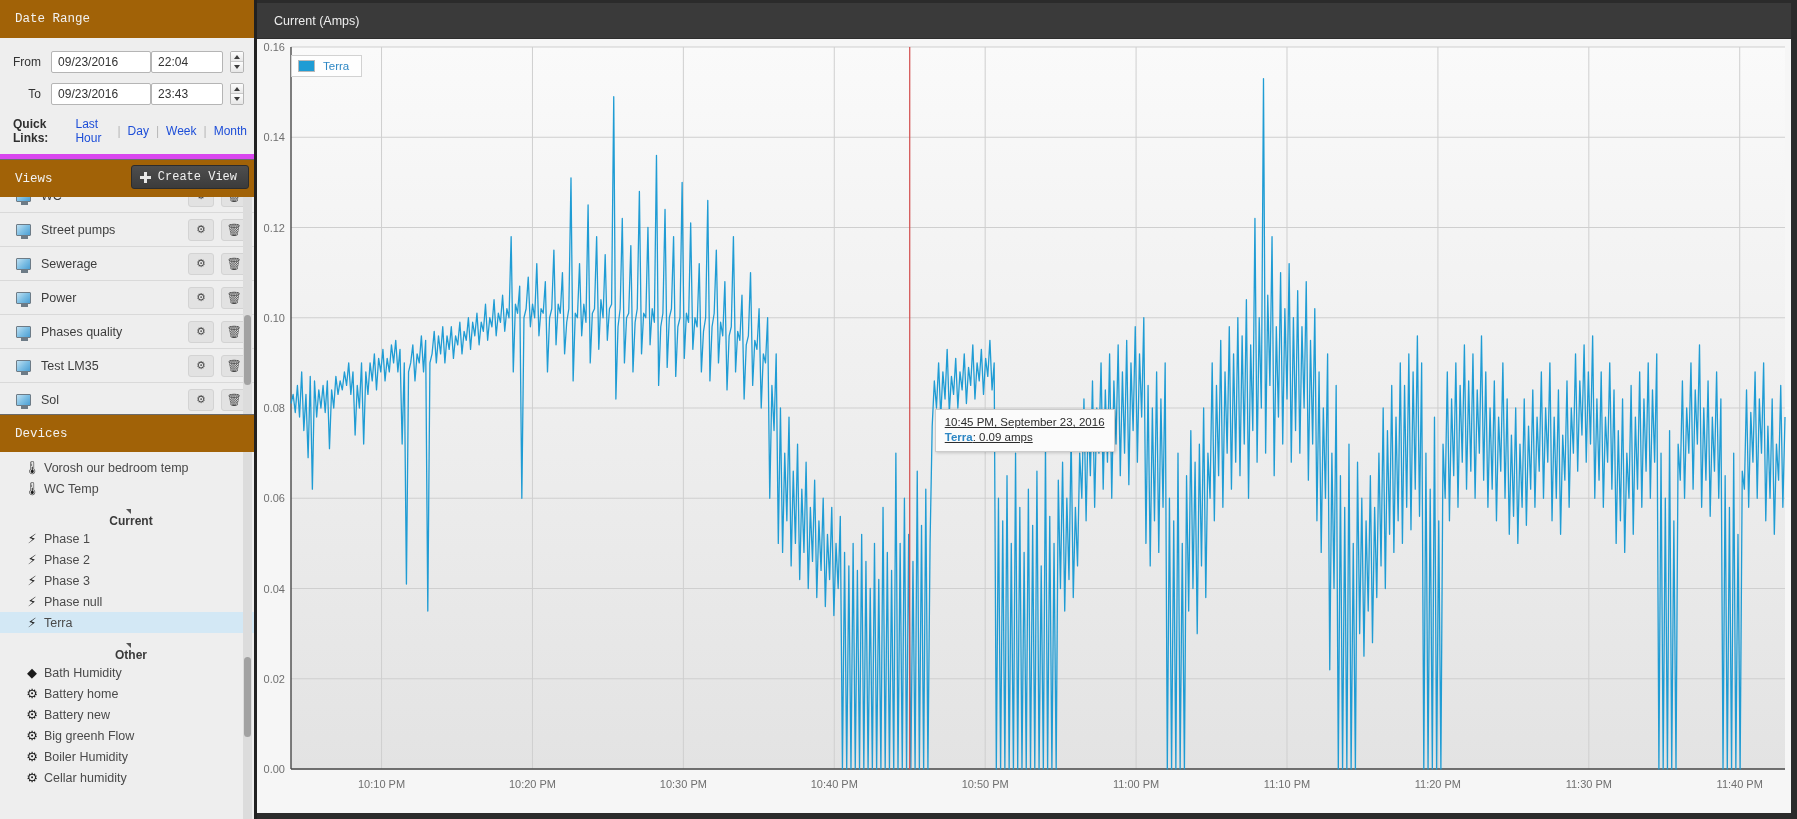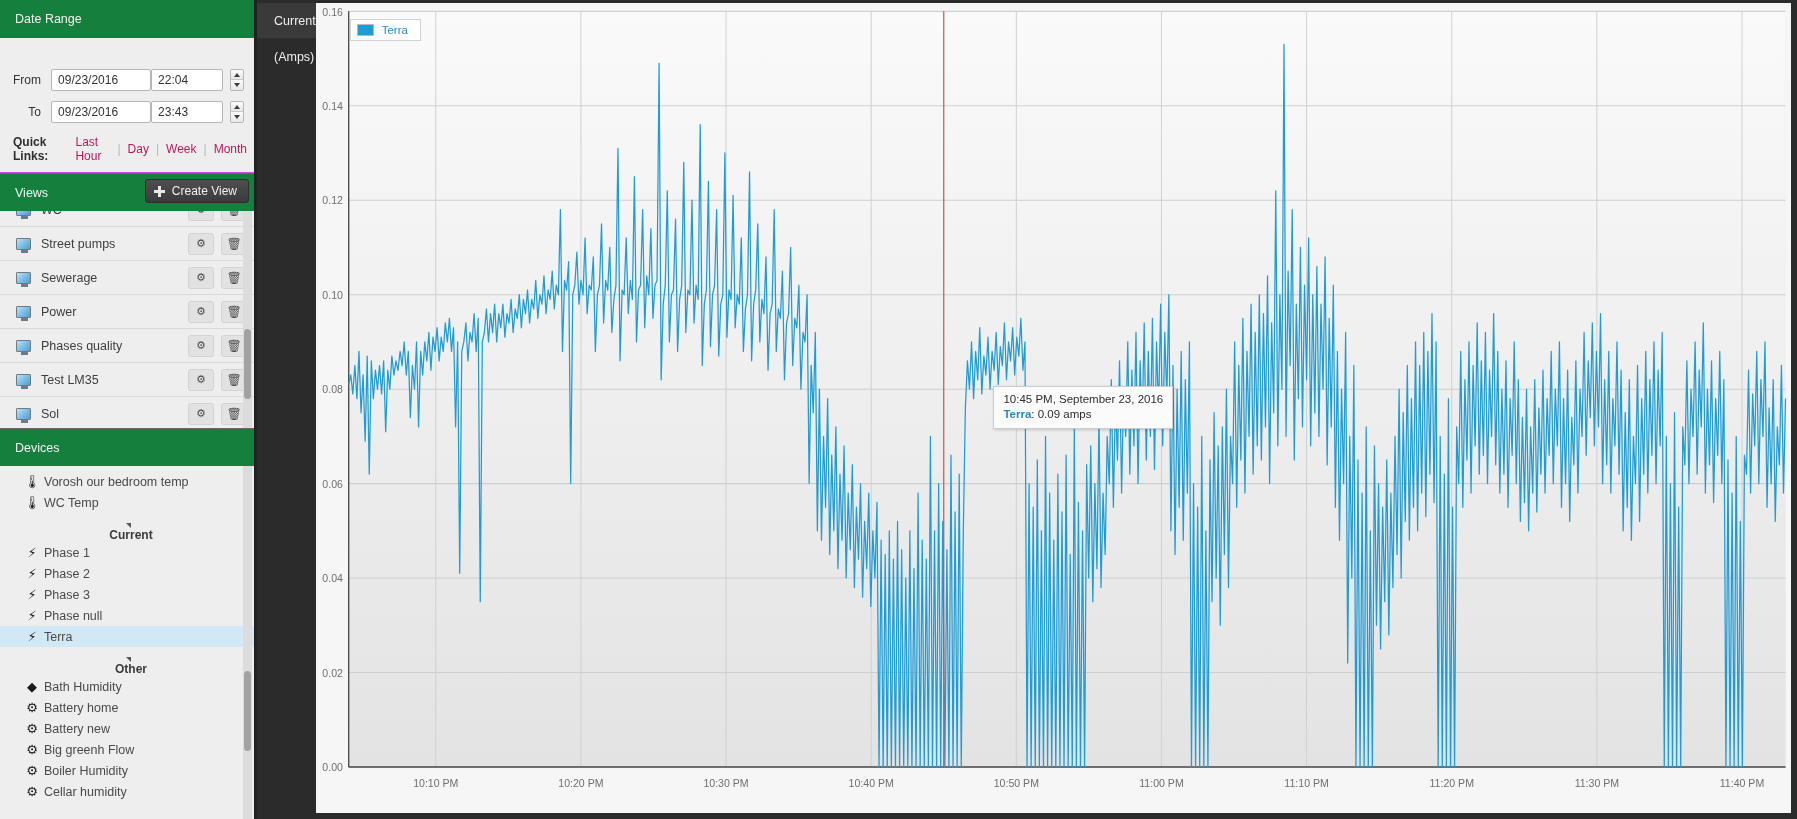--- a/index.html
+++ b/index.html
@@ -23,38 +23,39 @@
     width: 257px;
     height: 819px;
     background: #1d1d1d;
     display: flex;
     flex-direction: column;
     flex: 0 0 257px;
     border-right: 3px solid #212121;
   }
 
   .panel-header {
-    background: #15803d;
+    background: #a16207;
     color: #f2f2f2;
     font-size: 12.5px;
     height: 38px;
     line-height: 38px;
     padding-left: 15px;
     position: relative;
     border-top: 1px solid #6a6a6a;
     flex: 0 0 38px;
+    font-family: Liberation Mono, monospace;
   }
   .panel-header.no-top-border { border-top: none; }
 
   
   .daterange-body {
     background: #eeeeee;
-    padding: 26px 0 9px 0;
+    padding: 8px 0 9px 0;
     flex: 0 0 auto;
-    border-bottom: 1px solid #d946ef;
+    border-bottom: 5px solid #d946ef;
   }
   .dr-row {
     display: flex;
     align-items: center;
     height: 32px;
     padding: 0 10px 0 0;
   }
   .dr-label {
     width: 58px;
     text-align: right;
@@ -103,21 +104,21 @@
     border-top: 4px solid #3d3d3d;
   }
   .quicklinks {
     display: flex; align-items: center;
     font-size: 12px;
     padding: 7px 0 0 13px;
     color: #333;
   }
   .quicklinks .ql-title { font-weight: bold; color: #2f2f2f; margin-right: 7px; }
   .quicklinks a {
-    color: #be185d;
+    color: #1d4ed8;
     text-decoration: none;
     padding: 0 7px;
   }
   .quicklinks .sep { color: #b7b7b7; }
 
   
   .views-header { position: relative; }
   .create-view-btn {
     position: absolute;
     right: 5px; top: 5px;
@@ -256,21 +257,21 @@
     color: #1a1a1a;
     margin-right: 4px;
   }
   .dev-label { white-space: nowrap; }
 
   
   .chart-col {
     flex: 1 1 auto;
     height: 819px;
     display: flex;
-    flex-direction: row;
+    flex-direction: column;
     padding: 3px 6px 6px 0;
   }
   .chart-title-bar {
     background: #3a3a3a;
     color: #eeeeee;
     font-size: 12.5px;
     height: 36px;
     line-height: 36px;
     padding-left: 17px;
     flex: 0 0 36px;
@@ -586,21 +587,21 @@
             <line x1="34" y1="8" x2="34" y2="730" stroke="#4a4a4a" stroke-width="1.4"></line>
             <line x1="34" y1="730" x2="1528" y2="730" stroke="#4a4a4a" stroke-width="1.4"></line>
             <path d="M34.00 364.49 L36.14 355.46 L38.27 373.51 L40.41 346.44 L42.55 378.03 L44.69 332.90 L46.82 391.56 L48.96 355.46 L51.10 418.64 L53.24 337.41 L55.37 450.22 L57.51 341.93 L59.65 378.03 L61.79 350.95 L63.92 369.00 L66.06 346.44 L68.20 373.51 L70.33 341.93 L72.47 409.61 L74.61 350.95 L76.75 369.00 L78.88 337.41 L81.02 355.46 L83.16 341.93 L85.30 350.95 L87.43 332.90 L89.57 346.44 L91.71 323.88 L93.85 355.46 L95.98 332.90 L98.12 396.08 L100.26 346.44 L102.39 369.00 L104.53 323.88 L106.67 405.10 L108.81 332.90 L110.94 355.46 L113.08 323.88 L115.22 341.93 L117.36 314.85 L119.49 350.95 L121.63 319.36 L123.77 332.90 L125.91 310.34 L128.04 341.93 L130.18 319.36 L132.32 332.90 L134.45 305.82 L136.59 323.88 L138.73 301.31 L140.87 332.90 L143.00 310.34 L145.14 405.10 L147.28 323.88 L149.42 544.99 L151.55 332.90 L153.69 323.88 L155.83 305.82 L157.97 341.93 L160.10 314.85 L162.24 323.88 L164.38 296.80 L166.52 332.90 L168.65 301.31 L170.79 572.06 L172.93 323.88 L175.06 314.85 L177.20 292.29 L179.34 323.88 L181.48 296.80 L183.61 314.85 L185.75 287.77 L187.89 323.88 L190.03 296.80 L192.16 310.34 L194.30 287.77 L196.44 319.36 L198.58 296.80 L200.71 305.82 L202.85 283.26 L204.99 314.85 L207.12 292.29 L209.26 301.31 L211.40 278.75 L213.54 310.34 L215.67 283.26 L217.81 296.80 L219.95 274.24 L222.09 305.82 L224.22 283.26 L226.36 292.29 L228.50 265.21 L230.64 301.31 L232.77 278.75 L234.91 287.77 L237.05 260.70 L239.18 296.80 L241.32 274.24 L243.46 283.26 L245.60 256.19 L247.73 292.29 L249.87 269.73 L252.01 278.75 L254.15 197.53 L256.28 332.90 L258.42 265.21 L260.56 274.24 L262.70 247.16 L264.83 459.25 L266.97 278.75 L269.11 269.73 L271.24 238.14 L273.38 287.77 L275.52 265.21 L277.66 278.75 L279.79 224.60 L281.93 296.80 L284.07 269.73 L286.21 274.24 L288.34 242.65 L290.48 332.90 L292.62 278.75 L294.76 269.73 L296.89 211.06 L299.03 305.82 L301.17 265.21 L303.30 274.24 L305.44 233.63 L307.58 314.85 L309.72 283.26 L311.85 269.73 L313.99 138.86 L316.13 341.93 L318.27 274.24 L320.40 278.75 L322.54 224.60 L324.68 296.80 L326.82 265.21 L328.95 283.26 L331.09 165.94 L333.23 323.88 L335.36 274.24 L337.50 269.73 L339.64 197.53 L341.78 310.34 L343.91 260.70 L346.05 278.75 L348.19 215.57 L350.33 301.31 L352.46 269.73 L354.60 265.21 L356.74 57.64 L358.88 359.98 L361.01 287.77 L363.15 269.73 L365.29 179.48 L367.42 323.88 L369.56 278.75 L371.70 274.24 L373.84 206.55 L375.97 332.90 L378.11 283.26 L380.25 269.73 L382.39 152.40 L384.52 314.85 L386.66 274.24 L388.80 278.75 L390.94 188.50 L393.07 305.82 L395.21 269.73 L397.35 283.26 L399.48 116.30 L401.62 346.44 L403.76 287.77 L405.90 274.24 L408.03 170.45 L410.17 328.39 L412.31 278.75 L414.45 269.73 L416.58 197.53 L418.72 337.41 L420.86 287.77 L423.00 278.75 L425.13 143.38 L427.27 319.36 L429.41 274.24 L431.55 283.26 L433.68 183.99 L435.82 310.34 L437.96 278.75 L440.09 287.77 L442.23 224.60 L444.37 332.90 L446.51 292.29 L448.64 278.75 L450.78 161.43 L452.92 341.93 L455.06 287.77 L457.19 274.24 L459.33 211.06 L461.47 323.88 L463.61 283.26 L465.74 296.80 L467.88 242.65 L470.02 350.95 L472.15 296.80 L474.29 287.77 L476.43 197.53 L478.57 332.90 L480.70 292.29 L482.84 301.31 L484.98 256.19 L487.12 359.98 L489.25 305.82 L491.39 296.80 L493.53 233.63 L495.67 346.44 L497.80 301.31 L499.94 310.34 L502.08 269.73 L504.21 369.00 L506.35 314.85 L508.49 323.88 L510.63 278.75 L512.76 459.25 L514.90 346.44 L517.04 391.56 L519.18 314.85 L521.31 504.38 L523.45 369.00 L525.59 513.40 L527.73 414.12 L529.86 481.81 L532.00 378.03 L534.14 526.94 L536.27 432.17 L538.41 504.38 L540.55 405.10 L542.69 540.48 L544.82 450.22 L546.96 513.40 L549.10 423.15 L551.24 549.50 L553.37 468.28 L555.51 522.42 L557.65 441.20 L559.79 558.52 L561.92 481.81 L564.06 531.45 L566.20 459.25 L568.33 567.55 L570.47 495.35 L572.61 540.48 L574.75 468.28 L576.88 576.58 L579.02 504.38 L581.16 549.50 L583.30 477.30 L585.43 730.00 L587.57 513.40 L589.71 730.00 L591.85 526.94 L593.98 730.00 L596.12 504.38 L598.26 730.00 L600.39 531.45 L602.53 730.00 L604.67 495.35 L606.81 730.00 L608.94 522.42 L611.08 730.00 L613.22 549.50 L615.36 730.00 L617.49 504.38 L619.63 730.00 L621.77 540.48 L623.91 730.00 L626.04 468.28 L628.18 730.00 L630.32 513.40 L632.45 730.00 L634.59 531.45 L636.73 730.00 L638.87 414.12 L641.00 730.00 L643.14 504.38 L645.28 730.00 L647.42 459.25 L649.55 730.00 L651.69 495.35 L653.83 730.00 L655.97 522.42 L658.10 730.00 L660.24 432.17 L662.38 730.00 L664.52 486.33 L666.65 730.00 L668.79 450.22 L670.93 730.00 L673.06 504.38 L675.20 387.05 L677.34 341.93 L679.48 369.00 L681.61 323.88 L683.75 378.03 L685.89 332.90 L688.03 359.98 L690.16 310.34 L692.30 373.51 L694.44 337.41 L696.58 355.46 L698.71 319.36 L700.85 369.00 L702.99 332.90 L705.12 350.95 L707.26 314.85 L709.40 364.49 L711.54 328.39 L713.67 346.44 L715.81 305.82 L717.95 359.98 L720.09 323.88 L722.22 341.93 L724.36 310.34 L726.50 355.46 L728.64 319.36 L730.77 337.41 L732.91 301.31 L735.05 350.95 L737.18 323.88 L739.32 730.00 L741.46 459.25 L743.60 730.00 L745.73 481.81 L747.87 730.00 L750.01 436.69 L752.15 730.00 L754.28 504.38 L756.42 730.00 L758.56 414.12 L760.70 730.00 L762.83 468.28 L764.97 730.00 L767.11 513.40 L769.24 730.00 L771.38 450.22 L773.52 730.00 L775.66 486.33 L777.79 730.00 L779.93 432.17 L782.07 730.00 L784.21 526.94 L786.34 730.00 L788.48 405.10 L790.62 730.00 L792.76 477.30 L794.89 730.00 L797.03 504.38 L799.17 730.00 L801.30 441.20 L803.44 549.50 L805.58 423.15 L807.72 572.06 L809.85 459.25 L811.99 540.48 L814.13 396.08 L816.27 558.52 L818.40 468.28 L820.54 526.94 L822.68 414.12 L824.82 459.25 L826.95 359.98 L829.09 481.81 L831.23 378.03 L833.36 436.69 L835.50 341.93 L837.64 468.28 L839.78 369.00 L841.91 414.12 L844.05 323.88 L846.19 450.22 L848.33 350.95 L850.46 423.15 L852.60 314.85 L854.74 459.25 L856.88 341.93 L859.01 405.10 L861.15 305.82 L863.29 436.69 L865.42 332.90 L867.56 414.12 L869.70 301.31 L871.84 445.71 L873.97 323.88 L876.11 391.56 L878.25 287.77 L880.39 423.15 L882.52 314.85 L884.66 378.03 L886.80 278.75 L888.94 504.38 L891.07 346.44 L893.21 526.94 L895.35 369.00 L897.48 481.81 L899.62 332.90 L901.76 513.40 L903.90 359.98 L906.03 468.28 L908.17 323.88 L910.31 730.00 L912.45 459.25 L914.58 730.00 L916.72 481.81 L918.86 730.00 L921.00 414.12 L923.13 730.00 L925.27 504.38 L927.41 730.00 L929.55 436.69 L931.68 572.06 L933.82 391.56 L935.96 549.50 L938.09 423.15 L940.23 594.63 L942.37 405.10 L944.51 526.94 L946.64 369.00 L948.78 558.52 L950.92 414.12 L953.06 459.25 L955.19 323.88 L957.33 481.81 L959.47 346.44 L961.61 436.69 L963.74 301.31 L965.88 468.28 L968.02 332.90 L970.15 414.12 L972.29 287.77 L974.43 450.22 L976.57 314.85 L978.70 423.15 L980.84 278.75 L982.98 436.69 L985.12 296.80 L987.25 405.10 L989.39 260.70 L991.53 459.25 L993.67 305.82 L995.80 391.56 L997.94 179.48 L1000.08 423.15 L1002.21 278.75 L1004.35 369.00 L1006.49 39.59 L1008.63 414.12 L1010.76 256.19 L1012.90 346.44 L1015.04 197.53 L1017.18 436.69 L1019.31 287.77 L1021.45 378.03 L1023.59 233.63 L1025.73 405.10 L1027.86 269.73 L1030.00 359.98 L1032.14 224.60 L1034.27 423.15 L1036.41 278.75 L1038.55 391.56 L1040.69 251.68 L1042.82 414.12 L1044.96 287.77 L1047.10 369.00 L1049.24 242.65 L1051.37 441.20 L1053.51 301.31 L1055.65 405.10 L1057.79 269.73 L1059.92 481.81 L1062.06 332.90 L1064.20 513.40 L1066.33 369.00 L1068.47 459.25 L1070.61 314.85 L1072.75 630.73 L1074.88 414.12 L1077.02 549.50 L1079.16 346.44 L1081.30 730.00 L1083.43 436.69 L1085.57 730.00 L1087.71 468.28 L1089.85 730.00 L1091.98 405.10 L1094.12 730.00 L1096.26 504.38 L1098.39 730.00 L1100.53 423.15 L1102.67 594.63 L1104.81 459.25 L1106.94 617.19 L1109.08 481.81 L1111.22 572.06 L1113.36 436.69 L1115.49 603.65 L1117.63 468.28 L1119.77 558.52 L1121.91 414.12 L1124.04 526.94 L1126.18 369.00 L1128.32 549.50 L1130.45 391.56 L1132.59 495.35 L1134.73 346.44 L1136.87 513.40 L1139.00 378.03 L1141.14 481.81 L1143.28 323.88 L1145.42 504.38 L1147.55 346.44 L1149.69 468.28 L1151.83 314.85 L1153.97 490.84 L1156.10 332.90 L1158.24 450.22 L1160.38 296.80 L1162.52 477.30 L1164.65 323.88 L1166.79 730.00 L1168.93 414.12 L1171.06 730.00 L1173.20 450.22 L1175.34 730.00 L1177.48 378.03 L1179.61 730.00 L1181.75 481.81 L1183.89 730.00 L1186.03 405.10 L1188.16 459.25 L1190.30 332.90 L1192.44 481.81 L1194.58 359.98 L1196.71 436.69 L1198.85 323.88 L1200.99 468.28 L1203.12 346.44 L1205.26 423.15 L1207.40 305.82 L1209.54 450.22 L1211.67 341.93 L1213.81 432.17 L1215.95 314.85 L1218.09 459.25 L1220.22 350.95 L1222.36 414.12 L1224.50 296.80 L1226.64 441.20 L1228.77 332.90 L1230.91 468.28 L1233.05 369.00 L1235.18 450.22 L1237.32 341.93 L1239.46 481.81 L1241.60 378.03 L1243.73 432.17 L1245.87 323.88 L1248.01 459.25 L1250.15 359.98 L1252.28 495.35 L1254.42 396.08 L1256.56 477.30 L1258.70 369.00 L1260.83 504.38 L1262.97 405.10 L1265.11 468.28 L1267.24 359.98 L1269.38 486.33 L1271.52 387.05 L1273.66 450.22 L1275.79 350.95 L1277.93 468.28 L1280.07 378.03 L1282.21 432.17 L1284.34 332.90 L1286.48 459.25 L1288.62 369.00 L1290.76 423.15 L1292.89 323.88 L1295.03 481.81 L1297.17 378.03 L1299.30 459.25 L1301.44 350.95 L1303.58 495.35 L1305.72 396.08 L1307.85 441.20 L1309.99 341.93 L1312.13 468.28 L1314.27 369.00 L1316.40 414.12 L1318.54 314.85 L1320.68 432.17 L1322.82 341.93 L1324.95 396.08 L1327.09 305.82 L1329.23 423.15 L1331.36 332.90 L1333.50 405.10 L1335.64 296.80 L1337.78 459.25 L1339.91 359.98 L1342.05 441.20 L1344.19 332.90 L1346.33 468.28 L1348.46 378.03 L1350.60 423.15 L1352.74 323.88 L1354.88 450.22 L1357.01 350.95 L1359.15 504.38 L1361.29 391.56 L1363.42 481.81 L1365.56 359.98 L1367.70 513.40 L1369.84 414.12 L1371.97 459.25 L1374.11 346.44 L1376.25 495.35 L1378.39 378.03 L1380.52 450.22 L1382.66 332.90 L1384.80 468.28 L1386.94 359.98 L1389.07 432.17 L1391.21 323.88 L1393.35 459.25 L1395.48 350.95 L1397.62 423.15 L1399.76 314.85 L1401.90 730.00 L1404.03 414.12 L1406.17 730.00 L1408.31 459.25 L1410.45 730.00 L1412.58 391.56 L1414.72 730.00 L1416.86 481.81 L1419.00 730.00 L1421.13 405.10 L1423.27 441.20 L1425.41 341.93 L1427.55 459.25 L1429.68 369.00 L1431.82 414.12 L1433.96 323.88 L1436.09 450.22 L1438.23 350.95 L1440.37 405.10 L1442.51 305.82 L1444.64 468.28 L1446.78 369.00 L1448.92 441.20 L1451.06 341.93 L1453.19 477.30 L1455.33 378.03 L1457.47 432.17 L1459.61 332.90 L1461.74 459.25 L1463.88 359.98 L1466.02 730.00 L1468.15 436.69 L1470.29 730.00 L1472.43 468.28 L1474.57 730.00 L1476.70 414.12 L1478.84 730.00 L1480.98 495.35 L1483.12 730.00 L1485.25 432.17 L1487.39 450.22 L1489.53 350.95 L1491.67 468.28 L1493.80 373.51 L1495.94 423.15 L1498.08 332.90 L1500.21 459.25 L1502.35 359.98 L1504.49 414.12 L1506.63 323.88 L1508.76 481.81 L1510.90 387.05 L1513.04 459.25 L1515.18 359.98 L1517.31 495.35 L1519.45 405.10 L1521.59 441.20 L1523.73 346.44 L1525.86 468.28 L1528.00 378.03 " fill="none" stroke="#1f9cd4" stroke-width="1.3" stroke-linejoin="round"></path>
             <line x1="652.7272727272727" y1="8" x2="652.7272727272727" y2="730" stroke="#d24b4b" stroke-width="1.2"></line>
           </svg>
       </div>
       <div class="legend-box">
         <span class="legend-swatch"></span>
         <span class="legend-label">Terra</span>
       </div>
-      <div class="tooltip" id="chart-tooltip" style="left: 677.727px; top: 383px;">
+      <div class="tooltip" id="chart-tooltip" style="left: 677.727px; top: 370px; text-decoration: underline;">
         <div>10:45 PM, September 23, 2016</div>
         <div>
           <span class="tt-series">Terra</span><span>: 0.09 amps</span>
         </div>
       </div>
     </div>
   </div>
 </div>
 
 </body></html>

